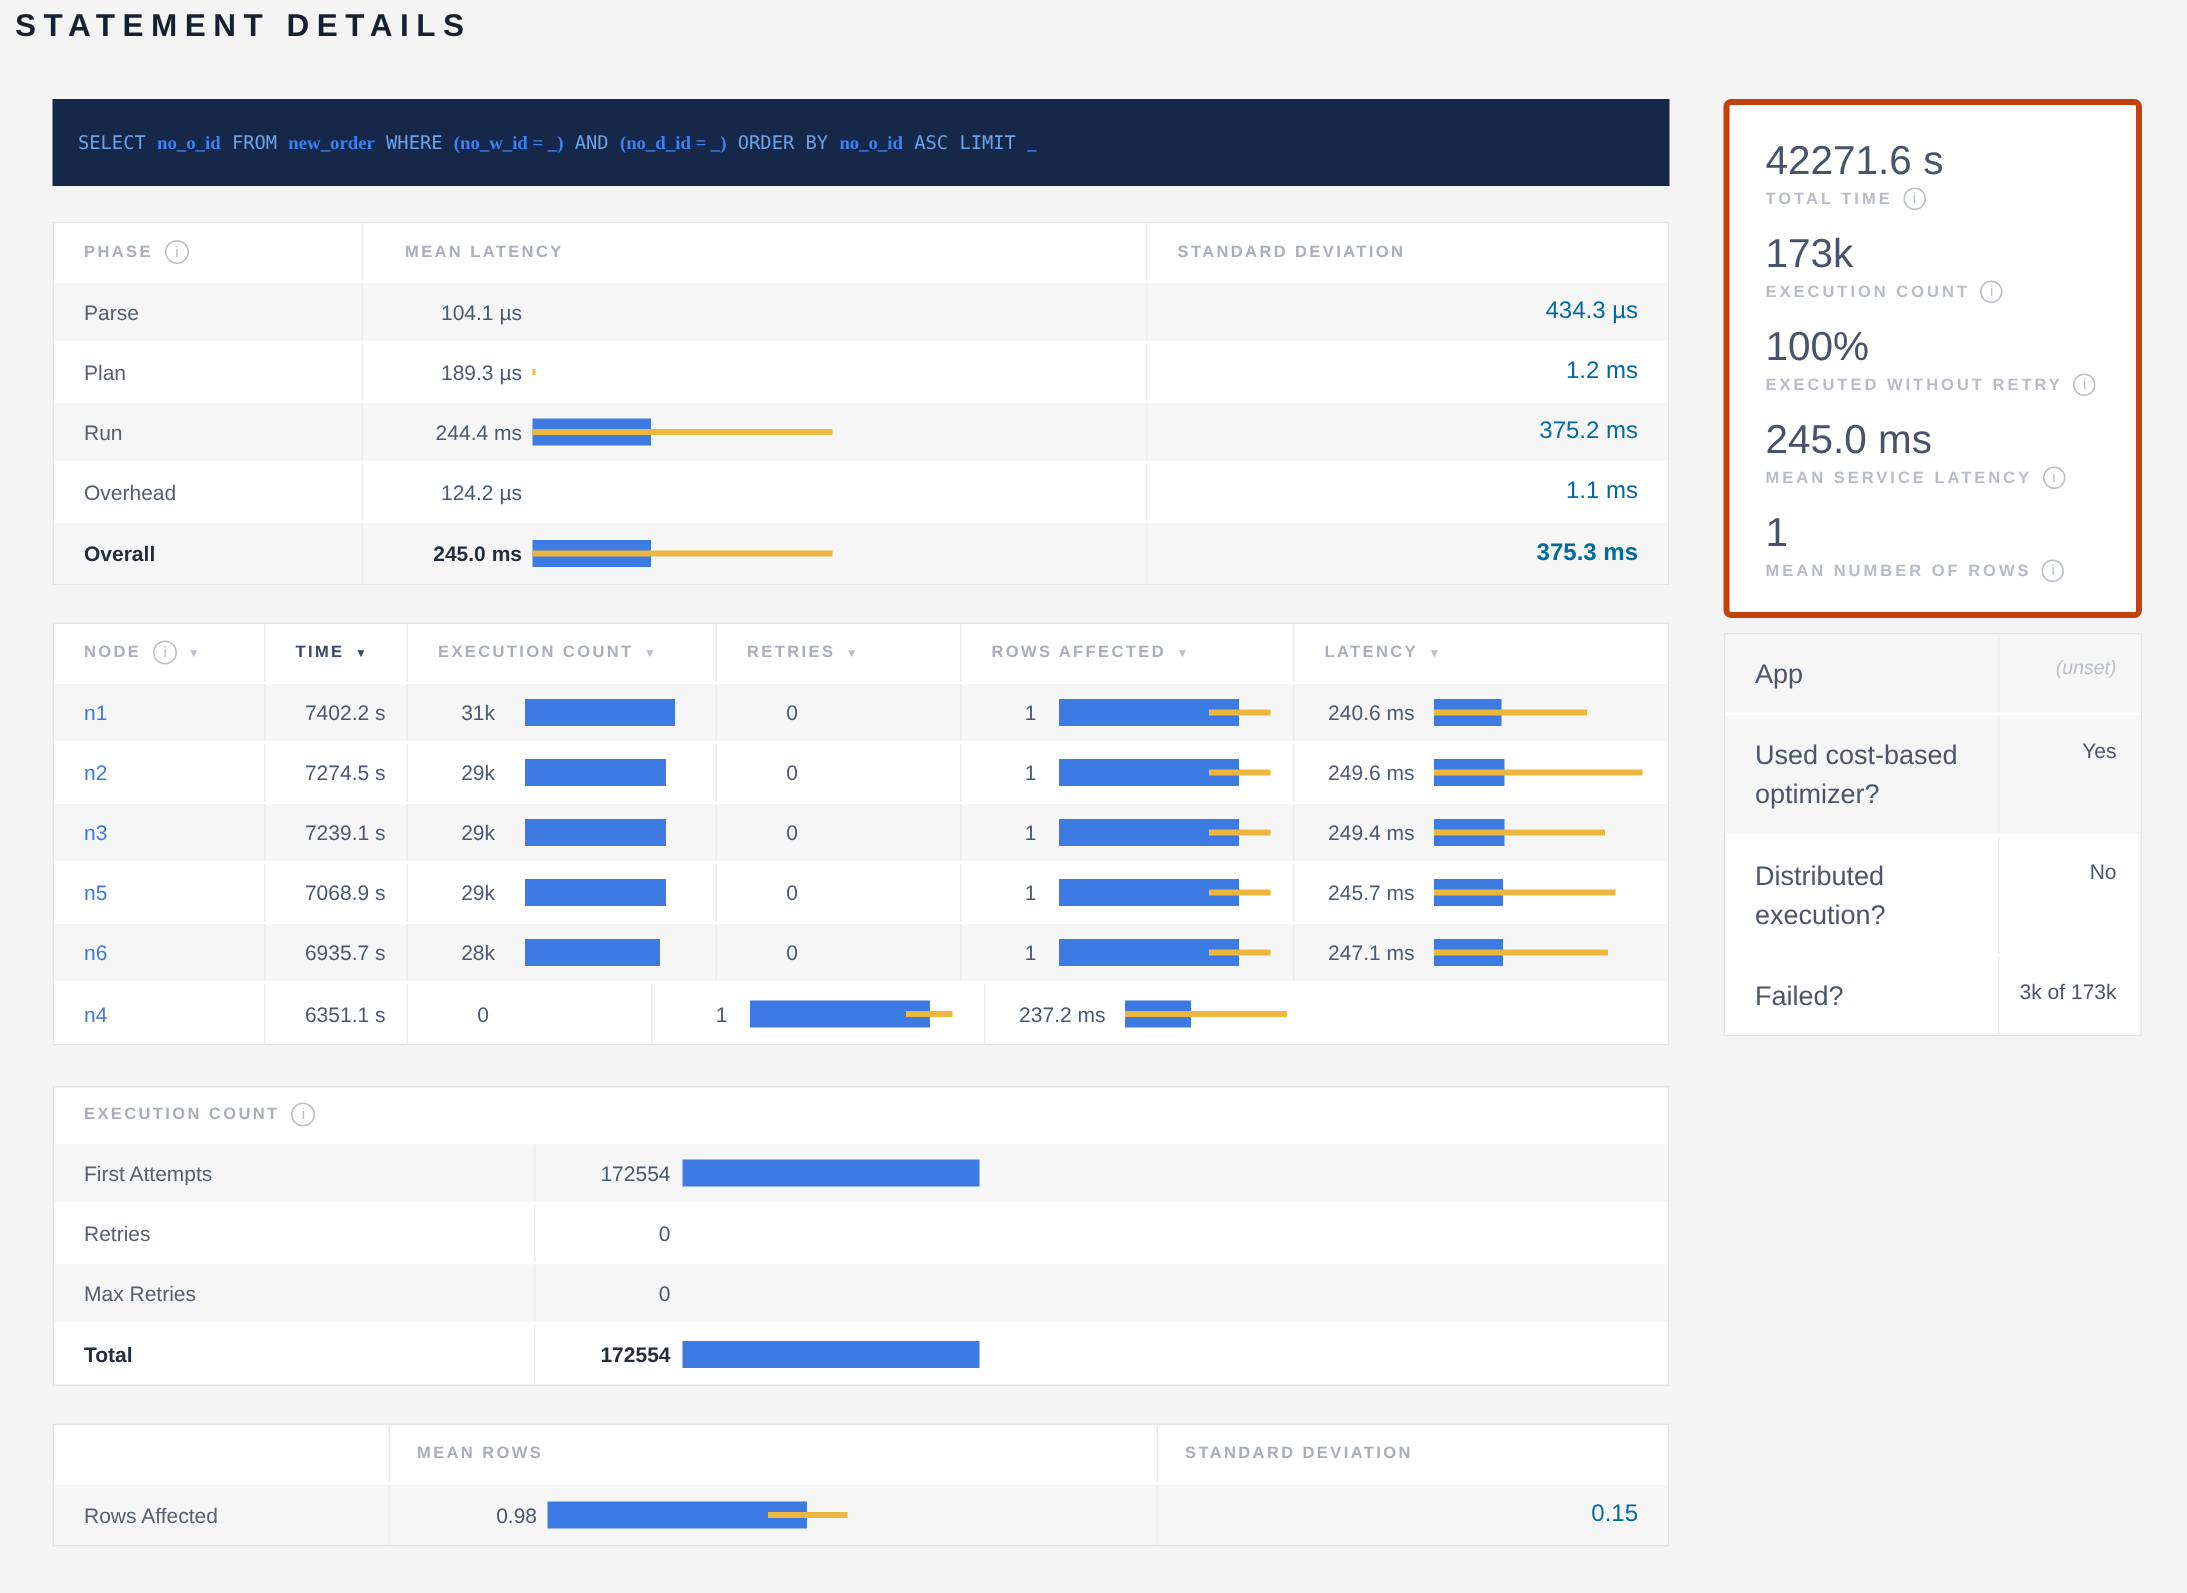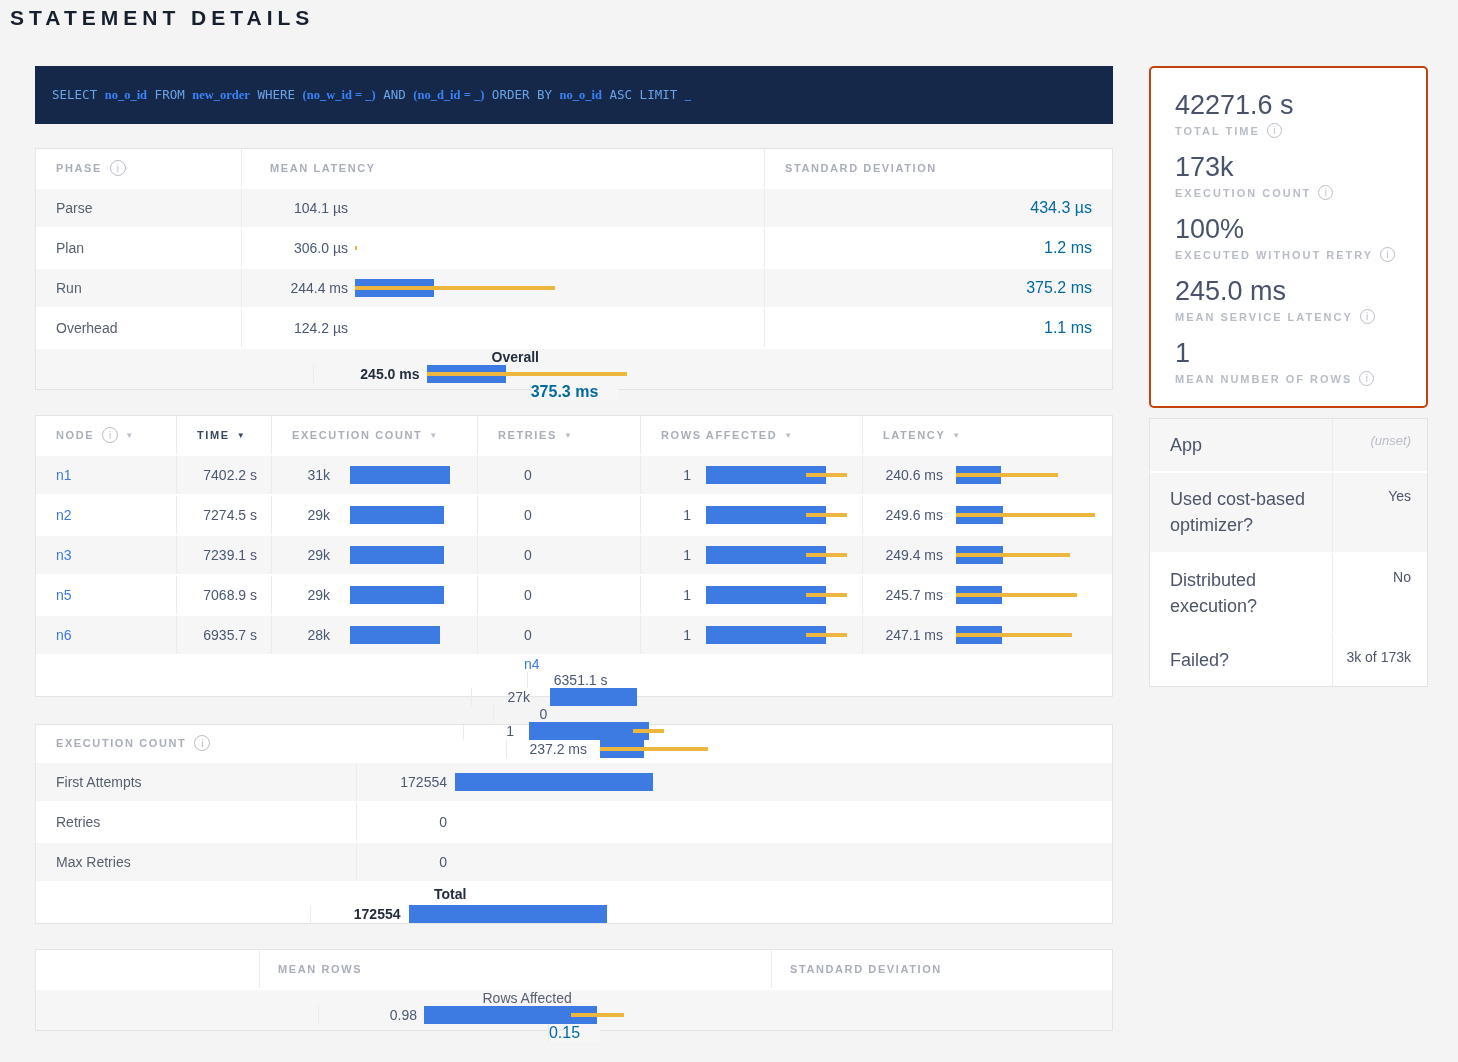--- a/index.html
+++ b/index.html
@@ -24,21 +24,21 @@
     height: 58px; background: #152849; display: flex; align-items: center;
     padding-left: 17px;
   }
   .sql-line { font-family: "DejaVu Sans Mono", monospace; font-size: 12.5px; white-space: pre; }
   .sql-line .kw { color: #6aa3e9; }
   .sql-line .id { color: #3b82f6; font-weight: 700; font-family: Liberation Serif, serif; }
 
   
   .tbl { background: #fff; border: 1px solid #e4e4e4; }
   .tr { display: flex; align-items: center; height: 40px; border-bottom: 2px solid #fff; }
-  .tr:last-child { border-bottom: none; flex-direction: column; }
+  .tr:last-child { border-bottom: none; }
   .tr.odd > div { background: #f6f6f6; }
   .tr.odd { background: #f6f6f6; }
   .tr.head { background: #fff; height: 40px; }
   .cell { height: 100%; display: flex; align-items: center; }
   .cell.div { border-left: 1px solid #ebebeb; }
   .th-text {
     font-size: 11px; font-weight: 700; letter-spacing: 1.6px; color: #a9aeba;
   }
   .th-text.dark { color: #394860; }
   .label-cell { padding-left: 20px; font-size: 14px; color: #57606f; }
@@ -91,21 +91,21 @@
   .exec-c2 .num { width: 90px; margin-right: 8px; flex: none; }
 
   
   .ra-c1 { width: 223px; }
   .ra-c2 { width: 512px; padding-right: 200px; }
   .ra-c3 { flex: 1; }
   .ra-c2 .num { width: 80px; margin-right: 7px; flex: none; }
 
   
   .stats-card {
-    background: #fff; border: 2px solid #c2410c; border-radius: 5px;
+    background: #fff; border: 4px solid #c2410c; border-radius: 5px;
     padding: 22px 24px 20px 24px;
   }
   .stat { margin-bottom: 14px; }
   .stat:last-child { margin-bottom: 0; }
   .stat-value { font-size: 27px; color: #48536b; line-height: 1.15; }
   .stat-label { display: flex; align-items: center; font-size: 11px; font-weight: 700; letter-spacing: 2px; color: #b7bcc6; margin-top: 2px; }
   .stat-label .info-icon { width: 15px; height: 15px; margin-left: 7px; }
 
   .details-table { margin-top: 10px; background: #fff; border: 1px solid #e3e3e3; }
   .d-row { display: flex; align-items: stretch; border-bottom: 2px solid #fff; }
@@ -147,21 +147,21 @@
       <div class="cell phase-c1 label-cell">Parse</div>
       <div class="cell phase-c2 div" style="padding-left:20px">
         <span class="num">104.1 µs</span>
         <span class="bar-wrap"></span>
       </div>
       <div class="cell phase-c3 div right-cell">434.3 µs</div>
     </div>
     <div class="tr">
       <div class="cell phase-c1 label-cell">Plan</div>
       <div class="cell phase-c2 div" style="padding-left:20px">
-        <span class="num">306.0 µs</span>
+        <span class="num">189.3 µs</span>
         <span class="bar-wrap">
             <div class="bar-yellow" style="left: 0px; width: 2px;"></div>
           </span>
       </div>
       <div class="cell phase-c3 div right-cell">1.2 ms</div>
     </div>
     <div class="tr odd">
       <div class="cell phase-c1 label-cell">Run</div>
       <div class="cell phase-c2 div" style="padding-left:20px">
         <span class="num">244.4 ms</span>
@@ -360,26 +360,20 @@
             <div class="bar-yellow" style="left: 0px; width: 116px;"></div>
           </span>
       </div>
     </div>
 
     <div class="tr">
       <div class="cell node-c1">
           <a href="#" class="node-link">n4</a>
         </div>
       <div class="cell node-c2 div num">6351.1 s</div>
-      <div class="cell node-c3 div">
-        <span class="num">27k</span>
-        <span class="bar-wrap">
-            <div class="bar-blue" style="width: 87px;"></div>
-          </span>
-      </div>
       <div class="cell node-c4 div num">0</div>
       <div class="cell node-c5 div">
         <span class="num">1</span>
         <span class="bar-wrap">
             <div class="bar-blue" style="width: 120px;"></div>
             <div class="bar-yellow" style="left: 104px; width: 31px;"></div>
           </span>
       </div>
       <div class="cell node-c6 div">
         <span class="num">237.2 ms</span>

